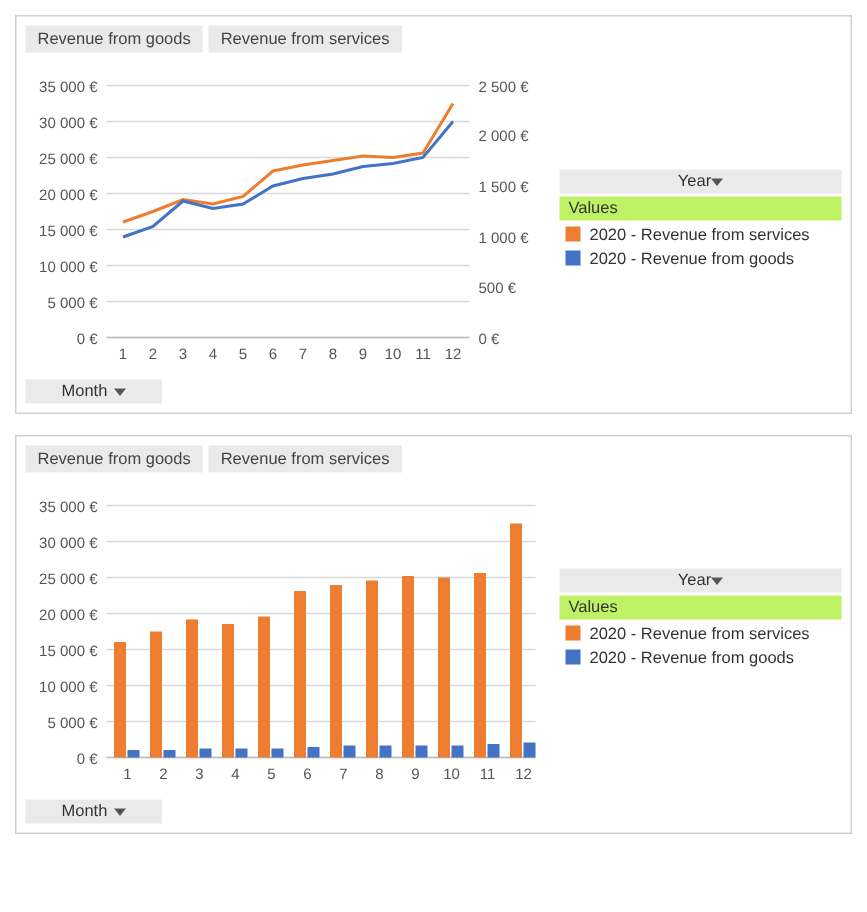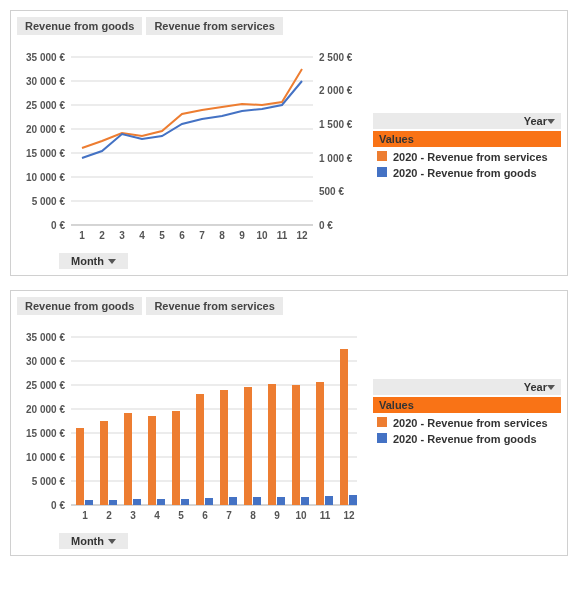--- a/index.html
+++ b/index.html
@@ -11,21 +11,20 @@
     color: #333;
     width: 578px;
     box-sizing: border-box;
   }
   .panel {
     border: 1px solid #d0d0d0;
     margin-bottom: 14px;
     padding: 6px;
     box-sizing: border-box;
     background: #fff;
-    font-weight: bold;
   }
   .tab-row {
     display: flex;
     gap: 4px;
     margin-bottom: 4px;
   }
   .tab {
     background: #eaeaea;
     padding: 3px 8px;
     font-size: 11px;
@@ -47,37 +46,36 @@
   .grid-line { stroke: #d9d9d9; stroke-width: 1; }
   .axis-line { stroke: #bdbdbd; stroke-width: 1; }
   .series-orange { stroke: #ed7d31; stroke-width: 2; fill: none; }
   .series-blue { stroke: #4472c4; stroke-width: 2; fill: none; }
   .bar-orange { fill: #ed7d31; }
   .bar-blue { fill: #4472c4; }
   .btn {
     display: inline-flex;
     align-items: center;
     background: #eaeaea;
-    padding: 2px 12px;
+    padding: 2px 24px;
     cursor: pointer;
     margin-top: 4px;
     gap: 4px;
-    margin-left: 42px;
   }
   .dropdown {
     background: #eaeaea;
     padding: 2px 6px;
     display: flex;
-    justify-content: flex-end;
+    justify-content: center;
     align-items: center;
     cursor: pointer;
     margin-bottom: 2px;
   }
   .legend-header {
-    background: #f97316;
+    background: #bef264;
     padding: 2px 6px;
     margin-bottom: 2px;
   }
   .legend-item {
     display: flex;
     align-items: flex-start;
     gap: 6px;
     padding: 2px 4px;
     font-size: 11px;
   }

